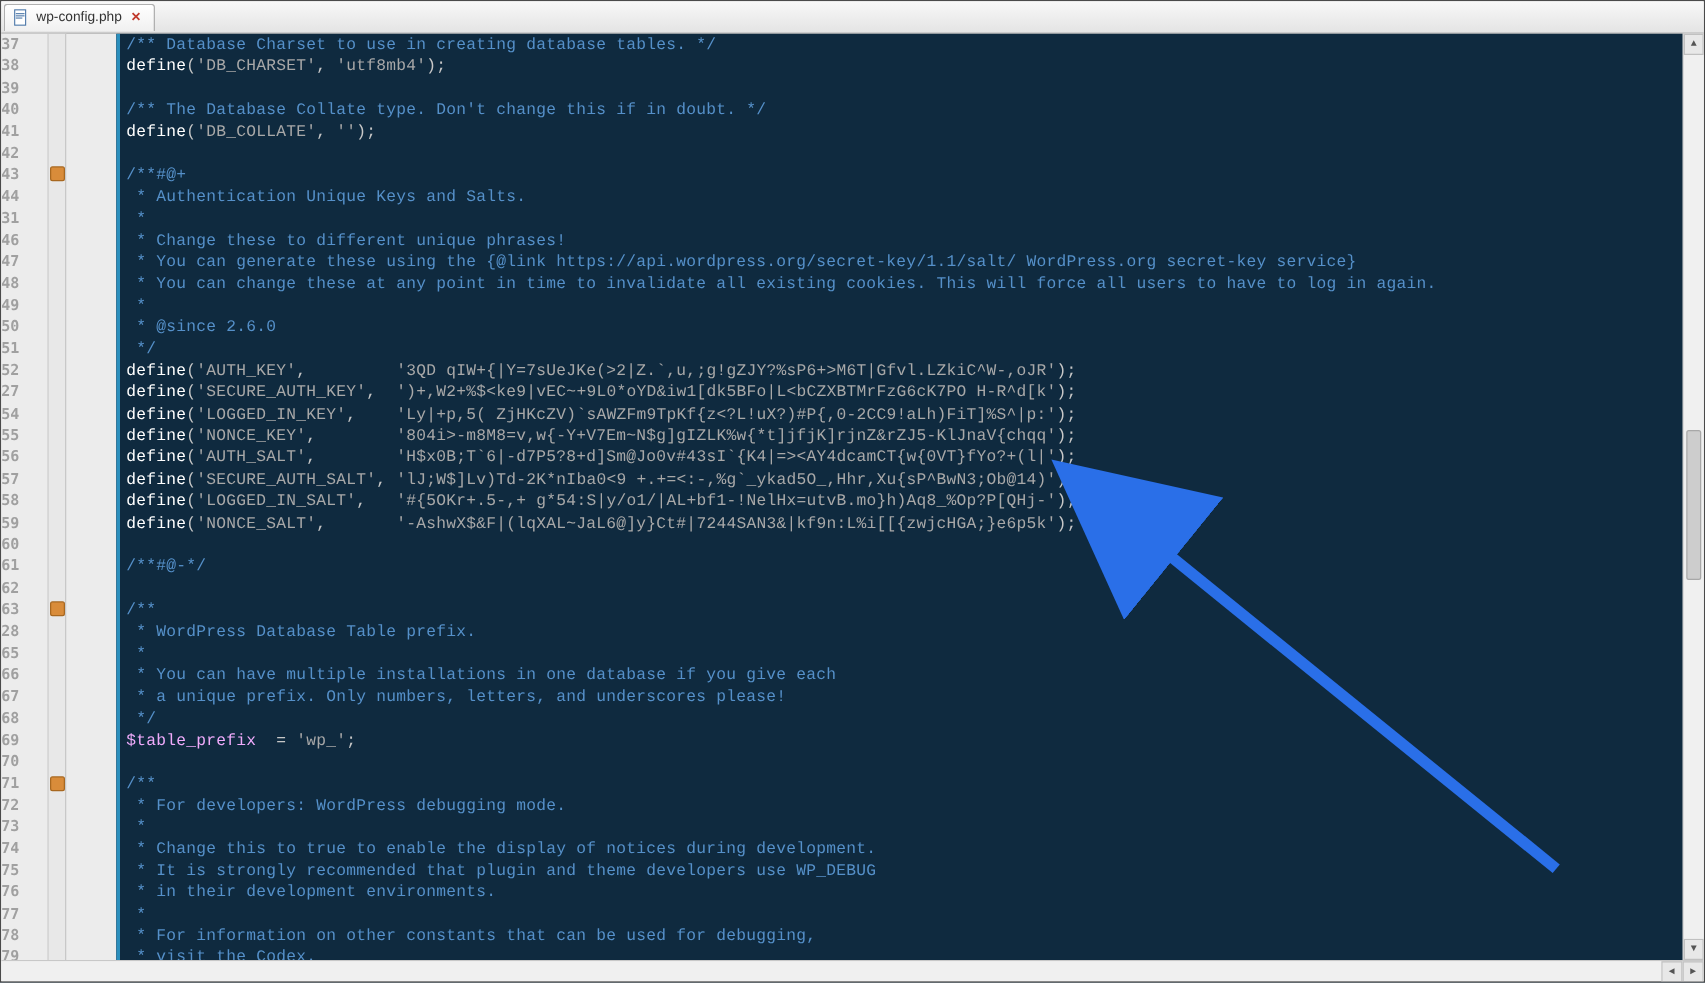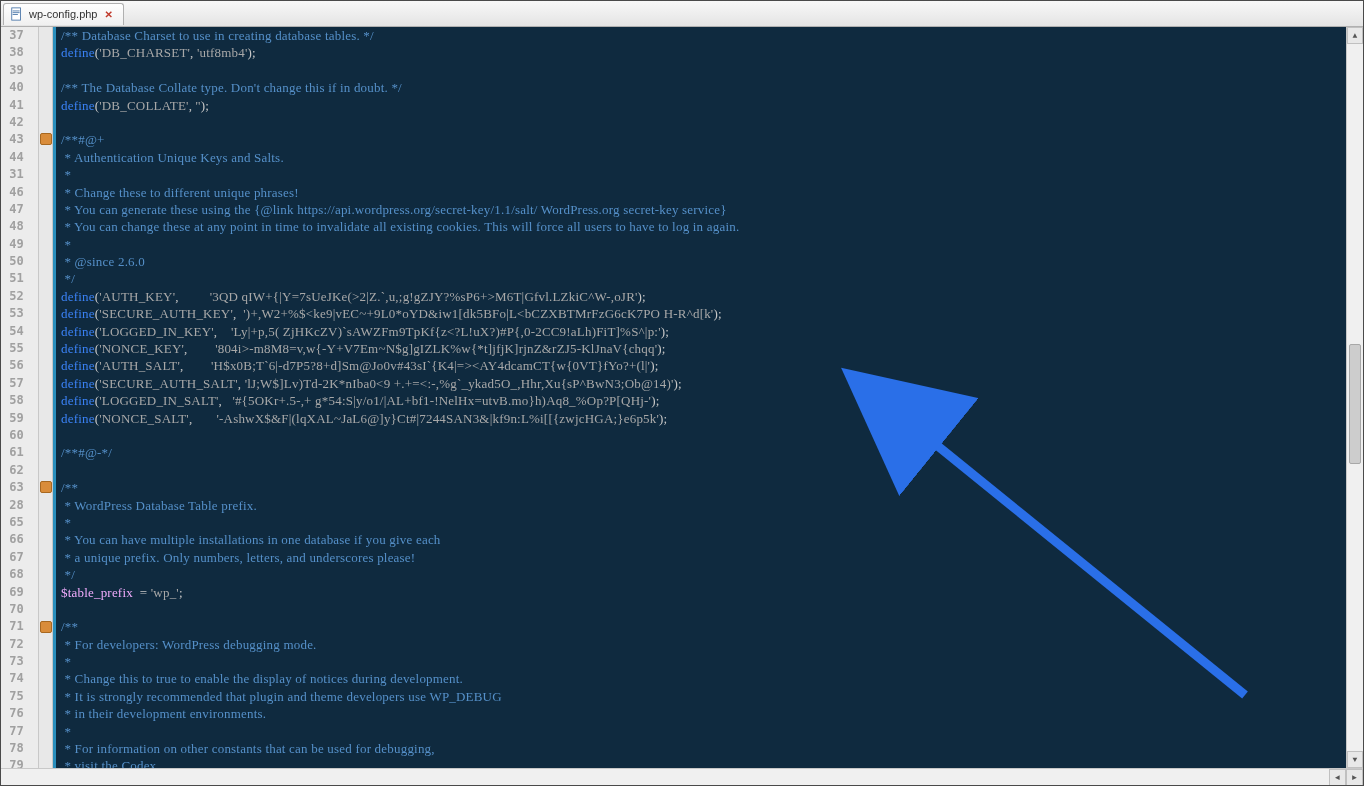--- a/index.html
+++ b/index.html
@@ -47,21 +47,21 @@
 .hscroll-area { height: 17px; background: #f0f0f0; border-top: 1px solid #c8c8c8; display: flex; }
 .hscroll-track { flex: 1; background: #f0f0f0; position: relative; }
 .hscroll-btn { width: 17px; height: 17px; background: #e8e8e8; border: 1px solid #c0c0c0; display:flex;align-items:center;justify-content:center;font-size:8px;color:#555;}
 
 .editor-body { flex: 1; display: flex; min-height: 0; }
 .gutter {
   width: 38px;
   background: #ececec;
   border-right: 1px solid #c8c8c8;
   font-size: 12px;
-  text-align: center;
+  text-align: left;
   color: #a0a0a0;
   line-height: 17.4px;
   padding-top: 0px;
   font-family: Consolas, monospace;
   font-weight: bold;
 }
 .gutter .ln { padding-right: 6px; height: 17.4px; }
 
 .marker-strip {
   width: 14px;
@@ -80,45 +80,46 @@
 
 .code-area-wrap { flex: 1; display: flex; min-width: 0; }
 .code-area {
   flex: 1;
   background: #0f2a3f;
   color: #cccccc;
   font-size: 13px;
   line-height: 17.4px;
   white-space: pre;
   overflow: hidden;
-  font-family: Liberation Serif, serif;
+  font-family: Liberation Mono, monospace;
   padding-left: 2px;
   position: relative;
   letter-spacing: 0.2px;
+  margin-left: 40px;
 }
 .code-area::before {
   content:"";
   position:absolute; left:0; top:0; bottom:0; width:3px;
   background: #2a8fbd;
 }
 .code-line { height: 17.4px; padding-left: 6px; }
 
 .vscroll {
   width: 17px;
   background: #f0f0f0;
   border-left: 1px solid #c8c8c8;
   display: flex; flex-direction: column;
 }
 .vscroll-btn { height: 17px; background: #e8e8e8; border: 1px solid #c0c0c0; display:flex;align-items:center;justify-content:center;font-size:8px;color:#555;}
 .vscroll-track { flex:1; position:relative; background:#f0f0f0; }
 .vscroll-thumb { position:absolute; left:2px; right:2px; top:300px; height:120px; background:#cdcdcd; border:1px solid #a8a8a8; border-radius:2px; }
 
 
 .c-comment { color: #5590c9; }
-.c-fn { color: #3b82f6; }
+.c-fn { color: #ffffff; }
 .c-str { color: #a8a8a8; text-align: center; }
 .c-punc { color: #c7c7c7; }
 .c-var { color: #f0abfc; }
 .c-op { color: #c7c7c7; }
 
 
 .arrow-overlay {
   position: absolute;
   pointer-events: none;
   z-index: 50;
@@ -157,21 +158,21 @@
           <div class="ln">43</div>
           <div class="ln">44</div>
           <div class="ln">31</div>
           <div class="ln">46</div>
           <div class="ln">47</div>
           <div class="ln">48</div>
           <div class="ln">49</div>
           <div class="ln">50</div>
           <div class="ln">51</div>
           <div class="ln">52</div>
-          <div class="ln">53</div>
+          <div class="ln">27</div>
           <div class="ln">54</div>
           <div class="ln">55</div>
           <div class="ln">56</div>
           <div class="ln">57</div>
           <div class="ln">58</div>
           <div class="ln">59</div>
           <div class="ln">60</div>
           <div class="ln">61</div>
           <div class="ln">62</div>
           <div class="ln">63</div>

